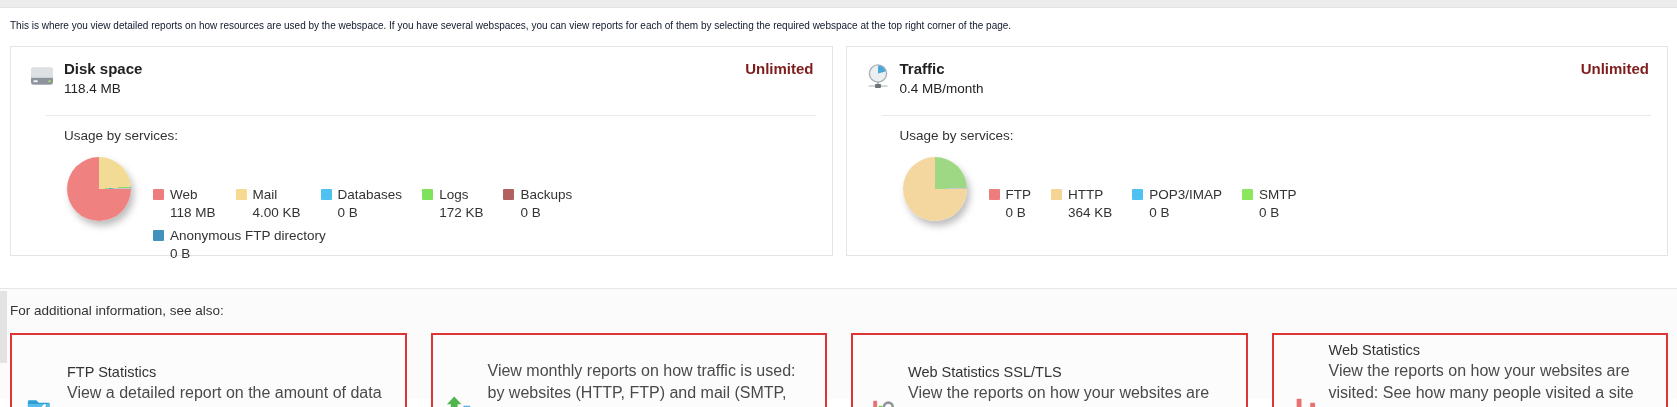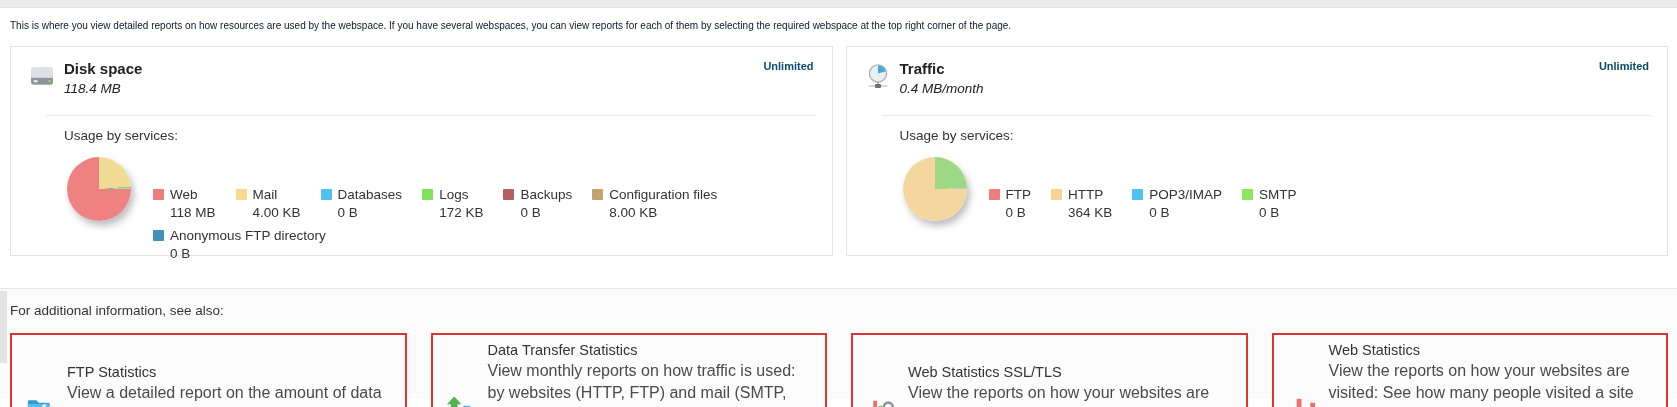--- a/index.html
+++ b/index.html
@@ -10,22 +10,22 @@
   }
   .top-strip { height: 8px; background: #ececec; border-bottom: 1px solid #e4e4e4; }
   .intro { margin: 12px 10px 0 10px; font-size: 10px; color: #0f172a; }
 
   .cards { display: flex; gap: 13px; margin: 15px 9px 0 10px; justify-content: center; }
   .card { flex: 1 1 0; background: #fff; border: 1px solid #e4e4e4; height: 210px; }
   .card-header { display: flex; align-items: flex-start; padding: 13px 18px 0 18px; }
   .card-icon { width: 26px; height: 26px; margin-right: 9px; margin-top: 3px; flex: 0 0 auto; }
   .card-icon svg { width: 100%; height: 100%; display: block; }
   .card-title { font-size: 15px; font-weight: bold; color: #222; }
-  .card-value { font-size: 13.5px; color: #222; margin-top: 4px; font-style: italic; }
-  .card-limit { margin-left: auto; font-size: 11px; font-weight: bold; color: #0c4a6e; }
+  .card-value { font-size: 13.5px; color: #222; margin-top: 4px; }
+  .card-limit { margin-left: auto; font-size: 15px; font-weight: bold; color: #7f1d1d; }
   .card-divider { border-top: 1px solid #e9e9e9; margin: 19px 16px 0 35px; }
   .usage-label { margin: 12px 18px 0 53px; font-size: 13.5px; color: #333; }
   .usage-row { display: flex; align-items: flex-start; margin: 12px 18px 0 56px; }
   .pie {
     width: 64px; height: 64px; border-radius: 50%; flex: 0 0 auto;
     margin-right: 22px; margin-top: 2px;
     box-shadow: 3px 5px 7px rgba(110,110,110,0.45);
   }
   .legend { display: flex; flex-wrap: wrap; width: 600px; margin-top: 32px; }
   .legend-item { margin: 0 20px 8px 0; font-size: 13.5px; color: #333; }
@@ -92,24 +92,20 @@
         </div>
         <div class="legend-item">
           <div class="legend-label-row"><span class="swatch" style="background-color: rgb(126, 226, 92);"></span><span>Logs</span></div>
           <div class="legend-value">172 KB</div>
         </div>
         <div class="legend-item">
           <div class="legend-label-row"><span class="swatch" style="background-color: rgb(178, 95, 95);"></span><span>Backups</span></div>
           <div class="legend-value">0 B</div>
         </div>
         <div class="legend-item">
-          <div class="legend-label-row"><span class="swatch" style="background-color: rgb(194, 163, 107);"></span><span>Configuration files</span></div>
-          <div class="legend-value">8.00 KB</div>
-        </div>
-        <div class="legend-item">
           <div class="legend-label-row"><span class="swatch" style="background-color: rgb(65, 145, 188);"></span><span>Anonymous FTP directory</span></div>
           <div class="legend-value">0 B</div>
         </div>
       </div>
     </div>
   </section>
 
   <section class="card">
     <div class="card-header">
       <span class="card-icon">
@@ -176,21 +172,20 @@
     </a>
 
     <a class="see-box">
       <span class="box-icon">
         <svg viewBox="0 0 32 32">
           <path d="M9.5 2.5 L17 10.5 h-4 v9.5 h-7 v-9.5 H2 Z" fill="#50b54c"></path>
           <path d="M22.5 29.5 L30 21.5 h-4 V12 h-7 v9.5 h-4 Z" fill="#57ace0"></path>
         </svg>
       </span>
       <span class="box-text">
-        <span class="box-title">Data Transfer Statistics</span>
         <span class="box-desc">View monthly reports on how traffic is used: by websites (HTTP, FTP) and mail (SMTP, POP3/IMAP).</span>
       </span>
     </a>
 
     <a class="see-box">
       <span class="box-icon">
         <svg viewBox="0 0 32 32">
           <rect x="3" y="17" width="4" height="10" rx="0.7" fill="#7cc95d"></rect>
           <rect x="8.5" y="7" width="4" height="20" rx="0.7" fill="#e87272"></rect>
           <rect x="14" y="12" width="4" height="15" rx="0.7" fill="#7cc95d"></rect>

